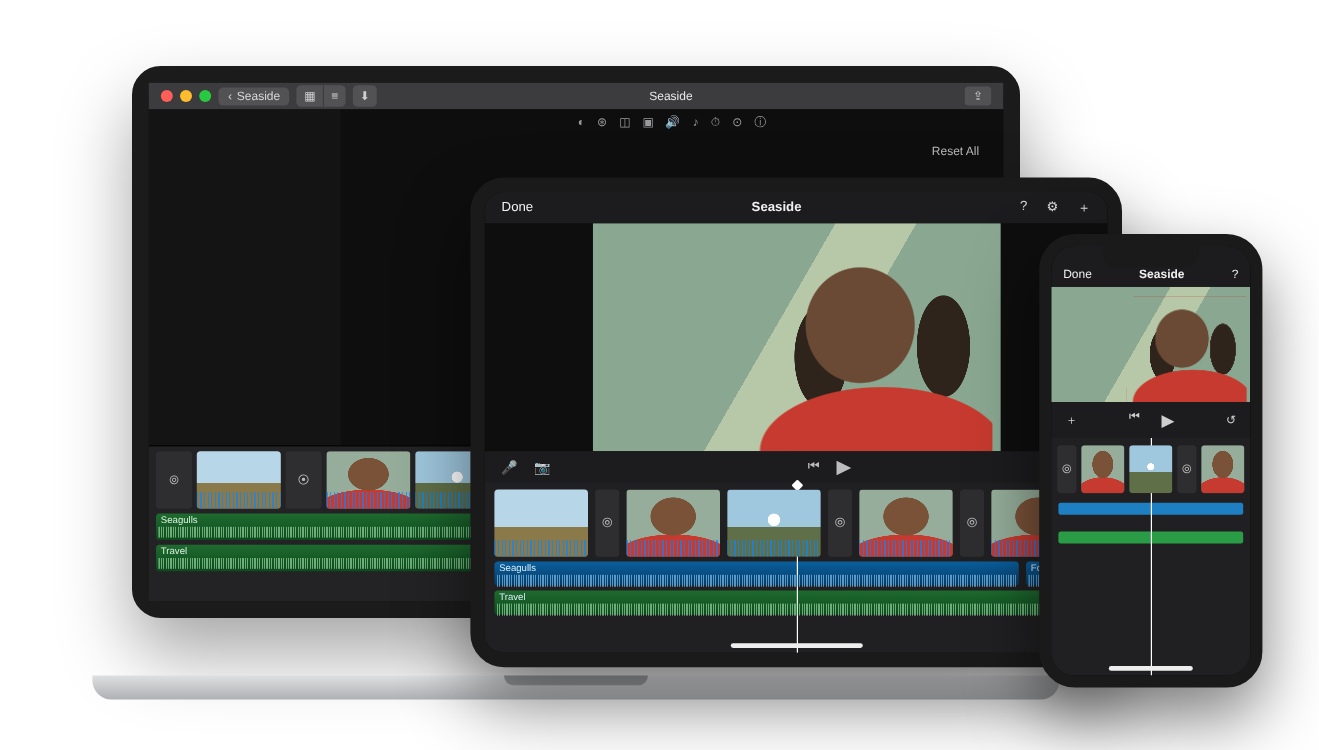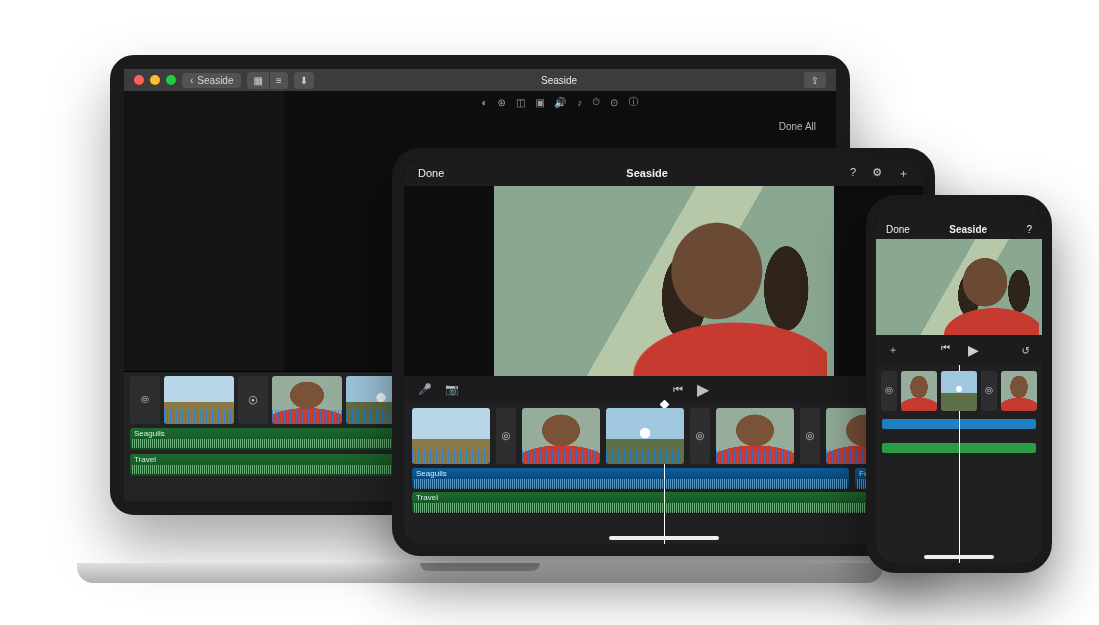--- a/index.html
+++ b/index.html
@@ -140,21 +140,21 @@
                 <span>◐</span>
                 <span>⊛</span>
                 <span>◫</span>
                 <span>▣</span>
                 <span class="blue">🔊</span>
                 <span>♪</span>
                 <span>⏱</span>
                 <span>⊙</span>
                 <span>ⓘ</span>
               </div>
-              <div class="mac-reset">Done All</div>
+              <div class="mac-reset">Reset All</div>
               <div class="mac-canvas">
                 <div class="mac-frame">
                   <div class="portrait"></div>
                 </div>
               </div>
               <div class="mac-mic">
                 <span>🎤</span>
               </div>
             </div>
           </div>

